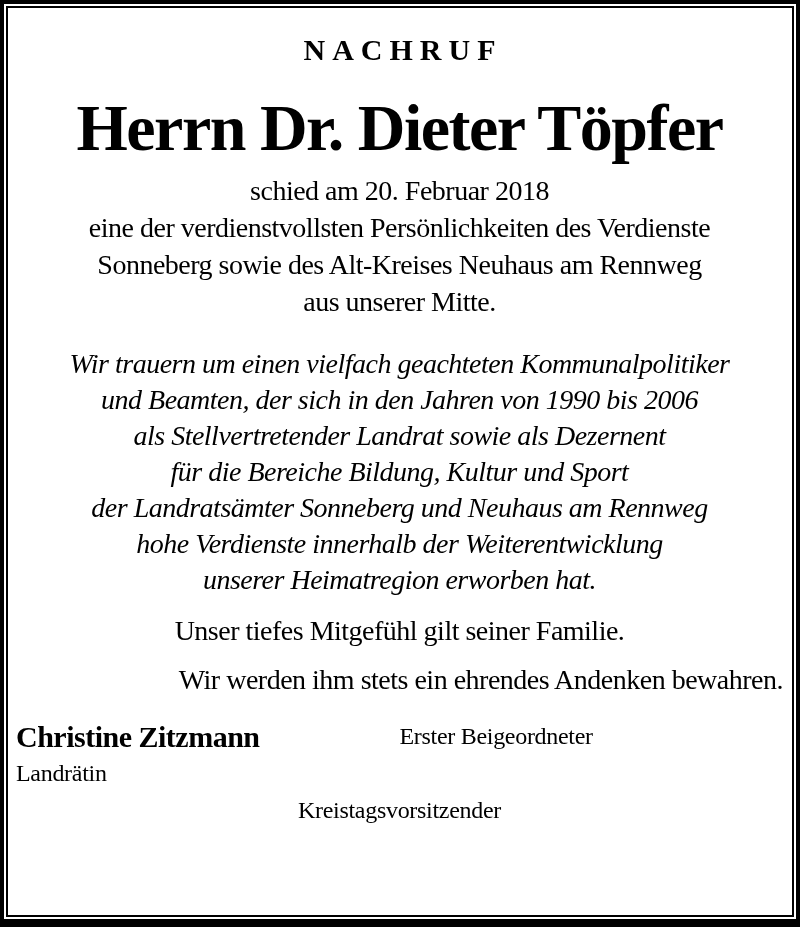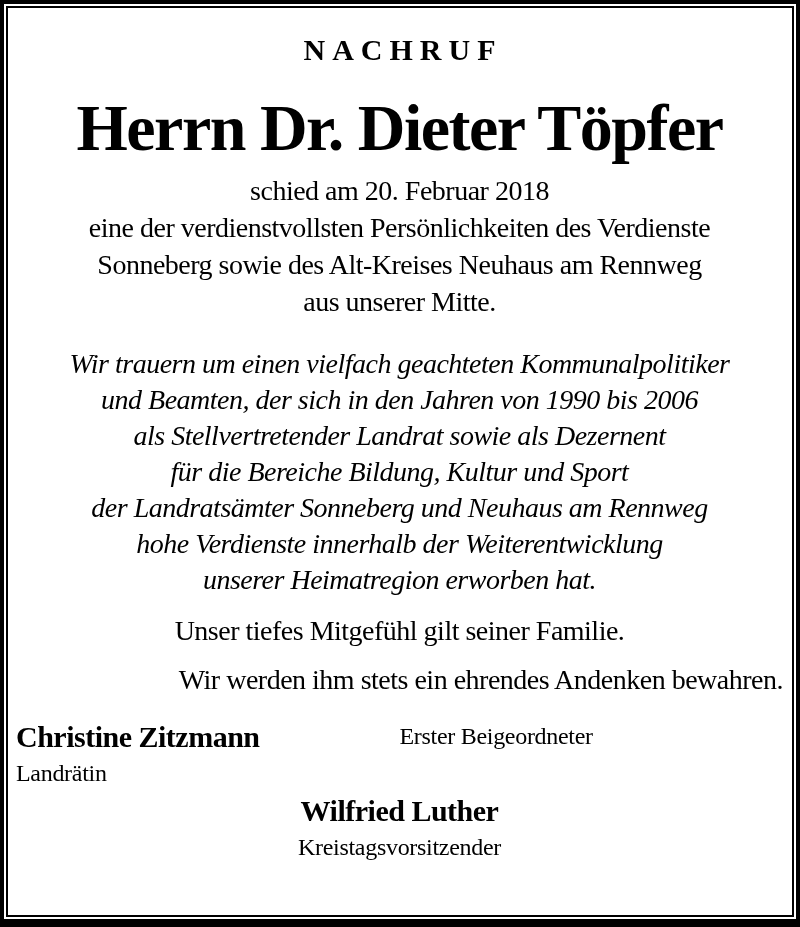--- a/index.html
+++ b/index.html
@@ -148,20 +148,19 @@
         <div class="sig-row">
           <div class="sig-col">
             <div class="sig-name">Christine Zitzmann</div>
             <div class="sig-role">Landrätin</div>
           </div>
           <div class="sig-col">
             <div class="sig-role">Erster Beigeordneter</div>
           </div>
         </div>
         <div class="sig-center">
-          <div class="sig-name">Wilfried Luther</div>
           <div class="sig-role">Kreistagsvorsitzender</div>
         </div>
       </div>
 
     </div>
   </div>
 </div>
 
 </body></html>

